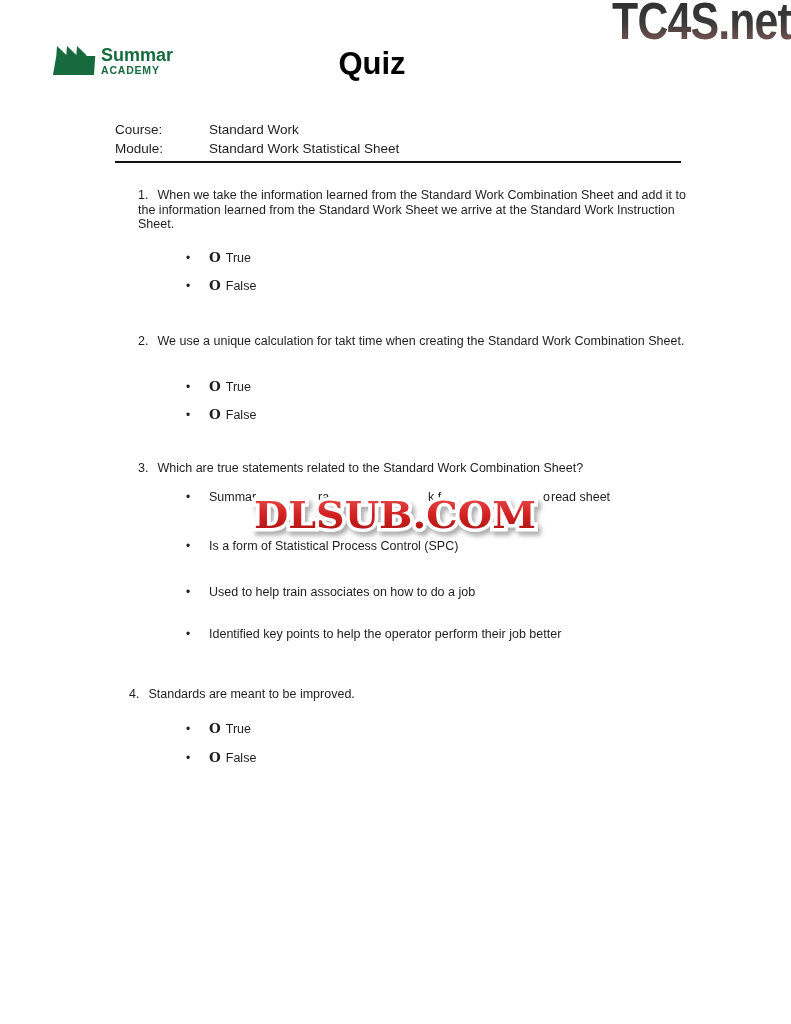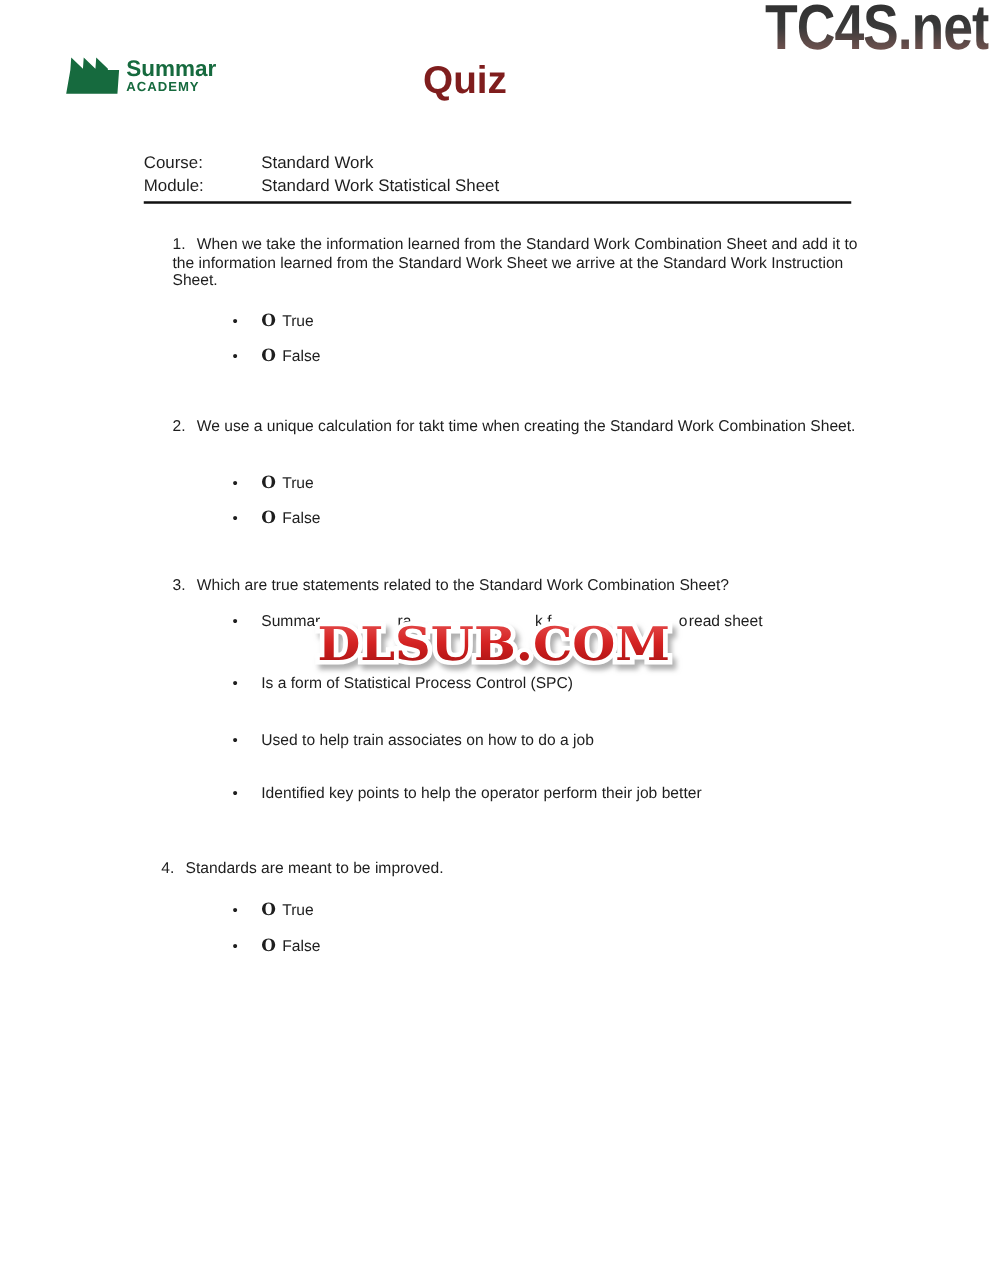--- a/index.html
+++ b/index.html
@@ -17,21 +17,21 @@
     -webkit-background-clip:text;background-clip:text;color:transparent;
   }
   
   .logo{position:absolute;left:49px;top:44px;display:flex;align-items:flex-start;gap:4px;}
   .logo svg{display:block;}
   .logo-text{line-height:1;padding-top:2px;}
   .logo-name{display:block;font-size:18px;font-weight:700;color:#166a3e;letter-spacing:0;}
   .logo-sub{display:block;font-size:10.5px;font-weight:700;color:#166a3e;letter-spacing:.8px;margin-top:1px;}
   
   .title{position:absolute;top:46px;left:0;width:744px;text-align:center;
-         font-size:31px;font-weight:700;color:#7f1d1d;}
+         font-size:31px;font-weight:700;color:#000000;}
   
   .meta{position:absolute;left:115px;top:121px;width:566px;
         font-size:13.5px;line-height:18.5px;border-bottom:2px solid #111;padding-bottom:3px;}
   .meta-row{display:flex;}
   .meta-label{width:94px;flex:0 0 94px;}
   
   .q-text{position:absolute;font-size:12.5px;line-height:14.5px;color:#1e1e1e;}
   .q-num{margin-right:9px;}
   .opt{position:absolute;left:186px;white-space:nowrap;font-size:12.5px;line-height:15px;}
   .bullet{display:inline-block;width:23px;font-size:12px;color:#1e1e1e;}

